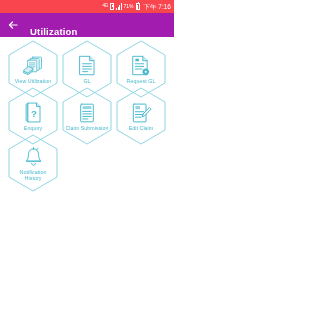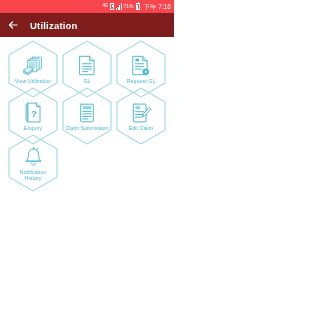--- a/index.html
+++ b/index.html
@@ -44,21 +44,21 @@
     content:"";position:absolute;top:-1.6px;left:1.1px;width:1.8px;height:1px;background:#ffffff;
   }
   .batt:after{
     content:"";position:absolute;left:0.5px;right:0.5px;bottom:0.5px;height:3.4px;background:#ffffff;
   }
   .clock{font-size:6.5px;line-height:7px;color:#ffffff;margin-left:2px;white-space:nowrap;}
 
   
   .toolbar{
     position:absolute;top:13px;left:0;width:174px;height:24px;
-    background:#7f1d1d;display:flex;align-items:center;
+    background:#a21caf;display:flex;align-items:flex-end;
     box-shadow:0 1px 2px rgba(0,0,0,0.18);
   }
   .backbtn{
     width:26px;height:24px;display:flex;align-items:center;justify-content:center;
     cursor:pointer;
   }
   .backbtn svg{display:block;}
   .apptitle{
     color:#ffffff;font-size:9.5px;font-weight:bold;letter-spacing:0.2px;
     margin-left:4px;white-space:nowrap;

